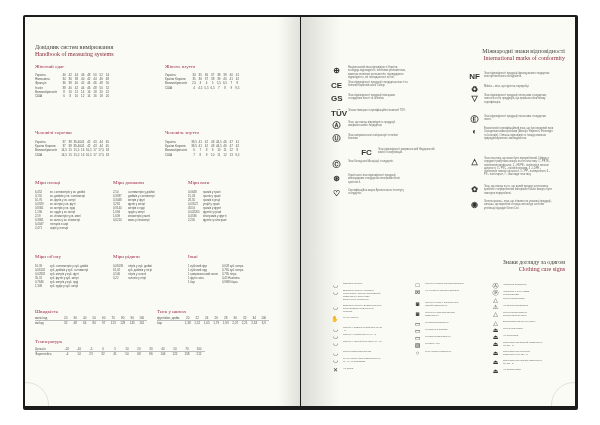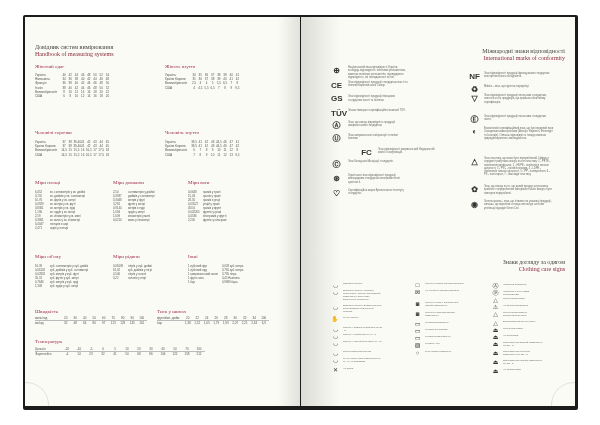--- a/index.html
+++ b/index.html
@@ -561,21 +561,21 @@
 
     <div id="marks-left">
         <div class="mark" style="left: 30px; top: 49px;">
           <span class="ico">⊕</span>
           <span class="txt">Національний знак відповідності України, засвідчує відповідність технічним регламентам, вимогам технічних регламентів, підтверджено відповідність, які покладаються на неї.</span>
         </div>
         <div class="mark" style="left: 30px; top: 64px;">
           <span class="ico">CE</span>
           <span class="txt">Знак відповідності продукції стандартам якості та безпеки Європейського Союзу.</span>
         </div>
-        <div class="mark" style="left: 30px; top: 77px; align-items: center;">
+        <div class="mark" style="left: 30px; top: 77px;">
           <span class="ico">GS</span>
           <span class="txt">Знак відповідності продукції німецьким стандартам якості та безпеки.</span>
         </div>
         <div class="mark" style="left: 30px; top: 92px;">
           <span class="ico">TÜV</span>
           <span class="txt">Значок німецької сертифікаційної компанії TÜV.</span>
         </div>
         <div class="mark" style="left: 30px; top: 104px;">
           <span class="ico">Ⓐ</span>
           <span class="txt">Знак, що вказує відповідність продукції американським стандартам.</span>

